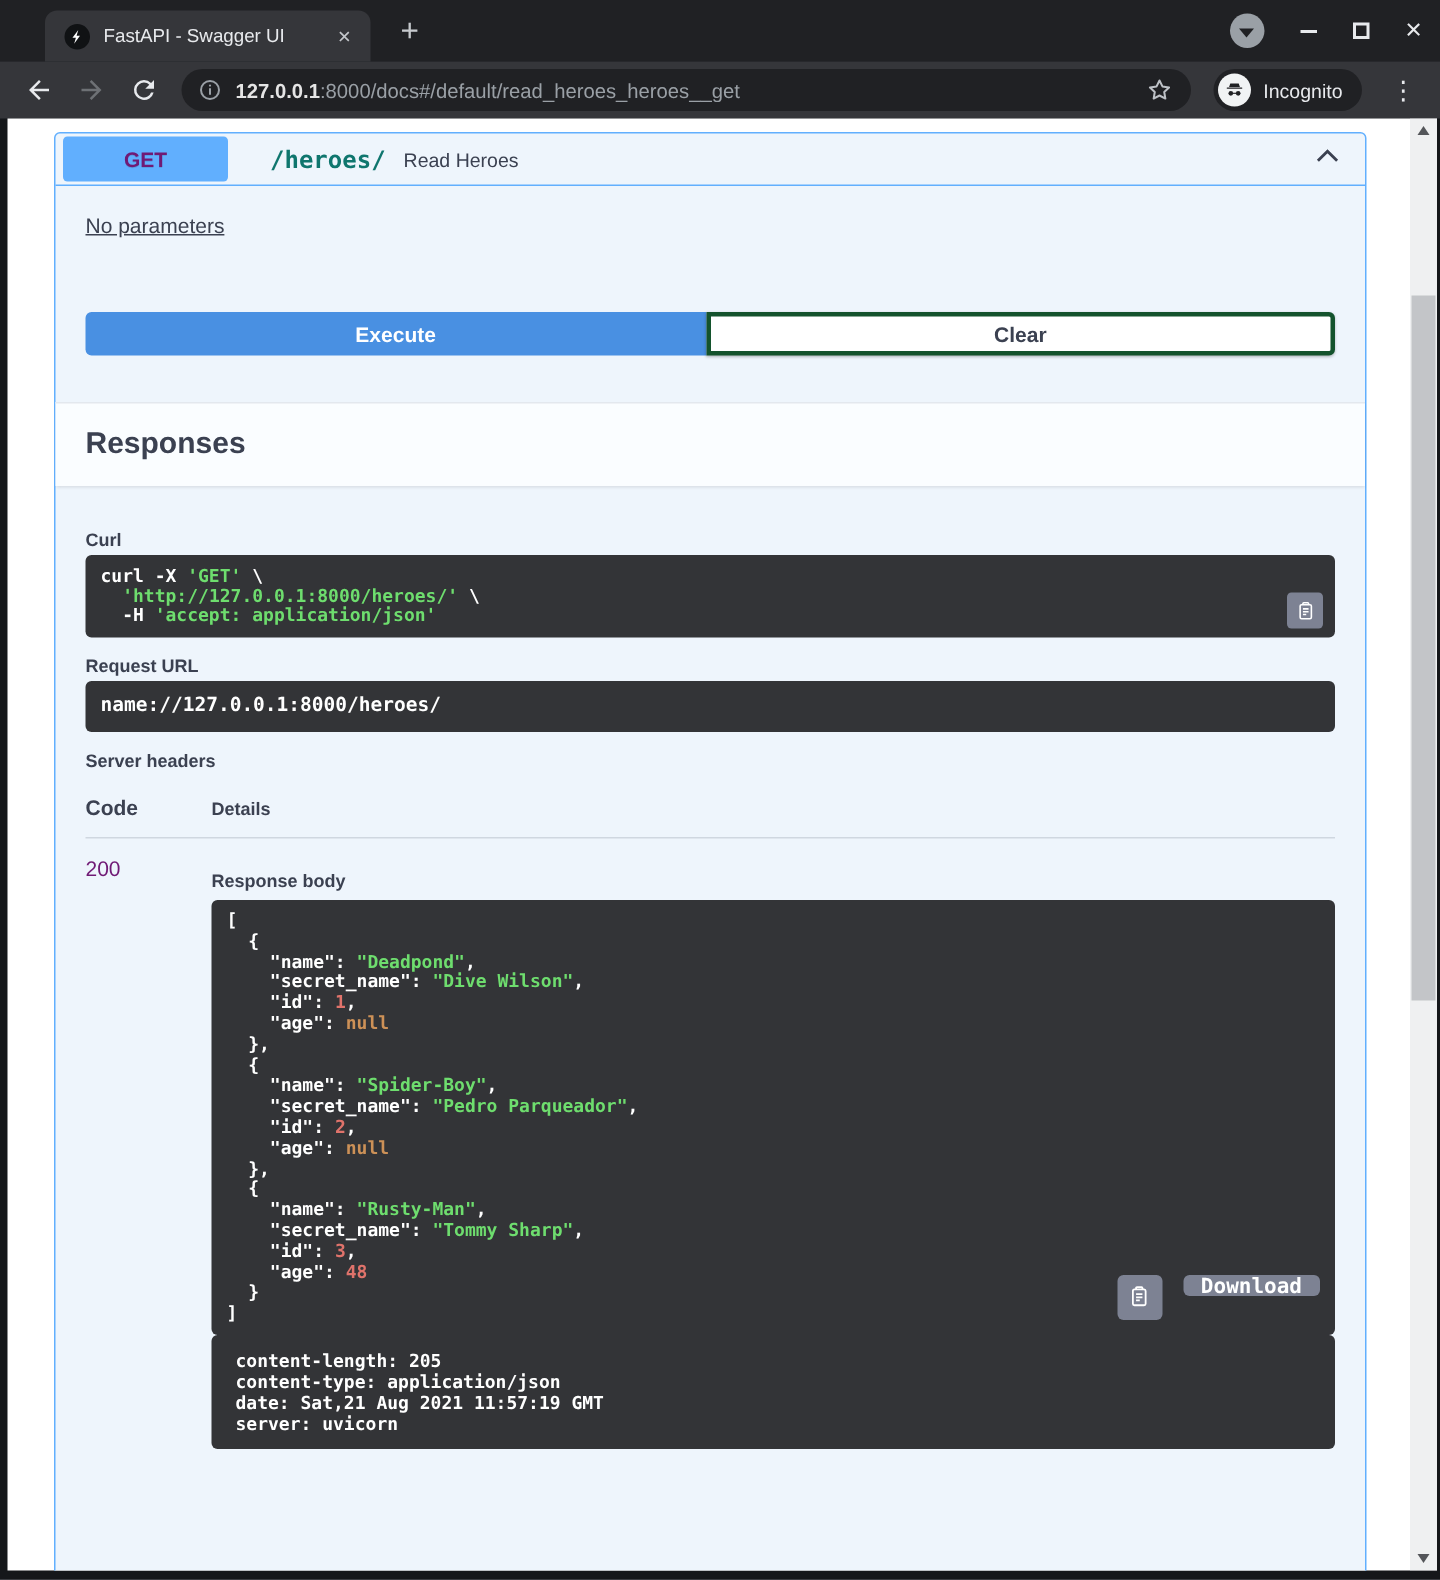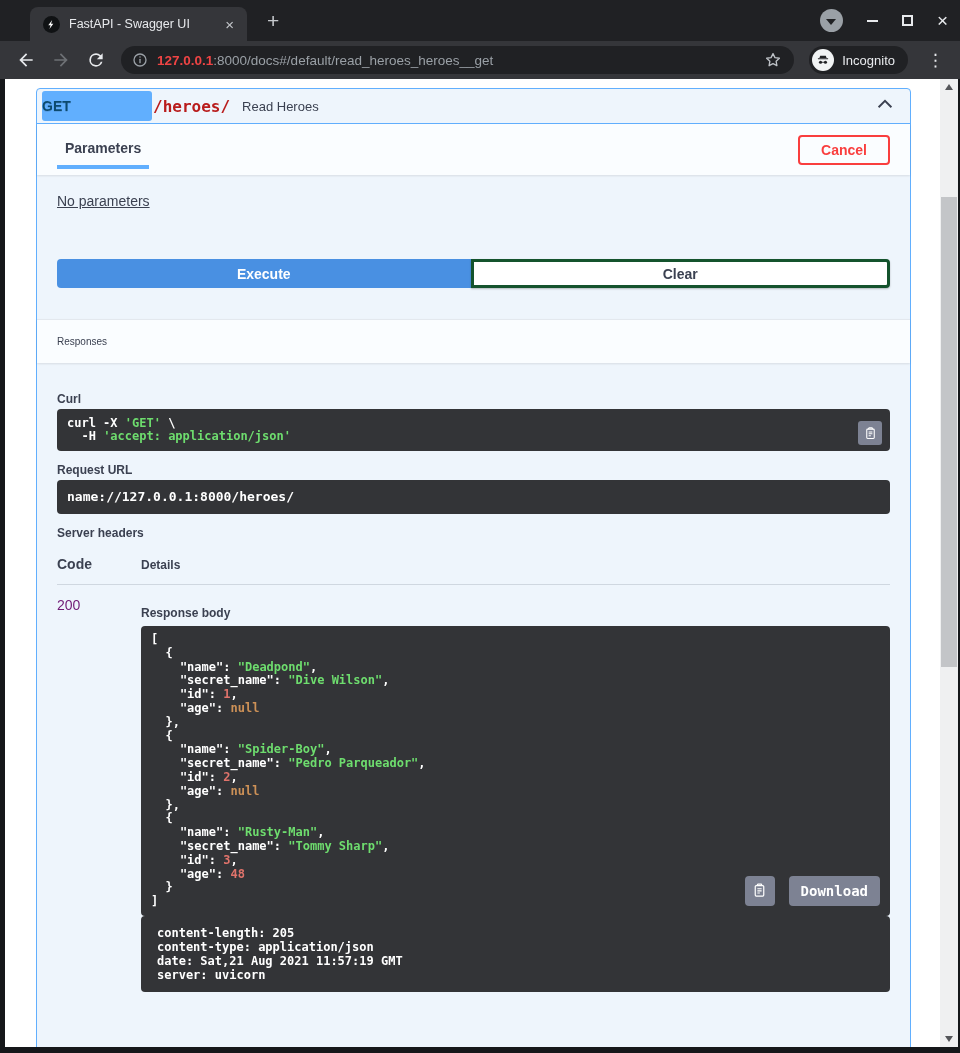--- a/index.html
+++ b/index.html
@@ -27,42 +27,42 @@
   .win-min { width:11px; height:2px; background:#e8eaed; }
   .win-max { width:11px; height:11px; border:2px solid #e8eaed; }
   .win-close { color:#e8eaed; font-size:19px; line-height:19px; }
 
   .toolbar { position:absolute; top:41px; left:0; right:0; height:38px; background:#35363a;
              display:flex; align-items:center; padding:0 12px 0 16px; gap:15px; }
   .nav-icon { width:20px; height:20px; flex:none; }
   .omnibox { flex:1; height:28px; background:#202124; border-radius:14px; display:flex;
              align-items:center; padding:0 12px 0 11px; gap:9px; min-width:0; }
   .url { font-size:13.5px; color:#9aa0a6; white-space:nowrap; overflow:hidden; flex:1; }
-  .url .host { color:#ef4444; font-weight:700; }
+  .url .host { color:#e5e5e5; font-weight:700; }
   .incognito-badge { height:28px; border-radius:14px; background:#202124; display:flex;
                      align-items:center; gap:8px; padding:0 13px 0 3px; flex:none; }
   .incog-circle { width:22px; height:22px; border-radius:50%; background:#f1f3f4; display:flex;
                   align-items:center; justify-content:center; }
   .incognito-label { color:#e8eaed; font-size:13px; }
   .kebab { color:#e8eaed; font-size:17px; padding:0 4px; }
 
   
   .content { position:absolute; top:79px; left:5px; right:2px; bottom:6px; background:#fff;
              overflow:hidden; }
   .page { position:absolute; top:0; left:0; right:18px; bottom:0; overflow:hidden; }
 
   .opblock { margin:9px 29px 0 31px; border:1px solid #61affe; border-radius:4px 4px 0 0;
              background:#eef5fc; min-height:1200px; color:#3b4151; }
   .opblock-summary { display:flex; align-items:center; padding:2px 5px; border-bottom:1px solid #61affe;
                      cursor:pointer; }
-  .method-badge { width:110px; text-align:left; background:#61affe; color:#0c4a6e; font-weight:700;
+  .method-badge { width:110px; text-align:center; background:#61affe; color:#701a75; font-weight:700;
                   font-size:14px; padding:7px 0; border-radius:3px; flex:none;
                   text-shadow:0 1px 0 rgba(0,0,0,.1); }
   .op-path { font-family:"DejaVu Sans Mono", monospace; font-weight:700; font-size:16px;
-             color:#b91c1c; margin-left:1px; }
+             color:#0f766e; margin-left:28px; }
   .op-summary-text { font-size:13px; color:#3b4151; margin-left:12px; flex:1; }
   .chevron-btn { padding:4px 10px; }
 
   .section-header { background:#fafdff; box-shadow:0 1px 2px rgba(0,0,0,.1); display:flex;
                     align-items:center; padding:6px 20px; position:relative; }
   .tab-item { font-size:14px; font-weight:700; color:#3b4151; padding:10px 8px 9px;
               border-bottom:4px solid #61affe; }
   .spacer { flex:1; }
   .cancel-btn { border:2px solid #f93e3e; color:#f93e3e; background:transparent; font-weight:700;
                 font-size:14px; padding:5px 21px; border-radius:4px; font-family:inherit; }
@@ -70,21 +70,21 @@
   .params-body { padding:18px 20px 0;text-decoration:underline; }
   .no-params { font-size:14px; color:#3b4151; }
   .execute-row { display:flex; margin:50px 20px 31px; height:29px; }
   .execute-btn { flex:1; background:#4990e2; color:#fff; border:none; font-weight:700; font-size:14px;
                  border-radius:4px 0 0 4px; font-family:inherit; }
   .clear-btn { flex:1; background:#fff; color:#3b4151; border:3px solid #14532d; font-weight:700;
                font-size:14px; border-radius:0 4px 4px 0; font-family:inherit;
                box-shadow:0 1px 2px rgba(0,0,0,.25); }
 
   .responses-header { padding:16px 20px; border-top:1px solid #e3e8ee; }
-  .responses-title { font-size:10px; font-weight:400; color:#3b4151; }
+  .responses-title { font-size:20px; font-weight:700; color:#3b4151; }
 
   .responses-body { padding:29px 20px 70px; }
   .hint-label { font-size:12px; font-weight:700; color:#3b4151; margin-bottom:3px; }
   .code-block { position:relative; background:#333437; border-radius:4px; color:#fff;
                 font-family:"DejaVu Sans Mono", monospace; font-weight:700; font-size:12px; }
   .code-line { white-space:pre; line-height:13px; }
   .curl-block { padding:8px 40px 8px 10px; margin-bottom:12px; }
   .requrl-block { padding:10px; margin-bottom:12px; font-size:13px; }
   .requrl-block .code-line { line-height:14px; }
   .server-resp-label { margin:0 0 16px; }
@@ -101,21 +101,21 @@
   .rt-details-h { font-size:12px; font-weight:700; color:#3b4151; padding-top:2px; }
   .rt-divider { grid-column:1/-1; height:1px; background:#cfd7e0; margin-top:12px; }
   .rt-code { padding-top:12px; font-size:14px; color:#701a75; }
   .rt-details { padding-top:12px; min-width:0; }
   .resp-body-label { margin-top:9px; }
   .json-block { padding:7px 10px; margin-top:6px; }
   .json-block .code-line { line-height:13.8px; }
   .block-actions { position:absolute; right:10px; bottom:10px; display:flex; gap:14px; }
   .copy-btn { width:30px; height:30px; background:#7d8293; border:none; border-radius:4px;
               display:flex; align-items:center; justify-content:center; }
-  .download-btn { height:30px; background:#7d8293; border:none; border-radius:4px; color:#fff;
+  .download-btn { height:14px; background:#7d8293; border:none; border-radius:4px; color:#fff;
                   font-weight:700; font-size:14px; padding:0 12px; font-family:inherit; }
   .resp-headers-label { margin-top:12px; margin-bottom:5px; }
   .headers-block { padding:10px 16px; }
   .headers-block .code-line { line-height:14px; }
 
   
   .scrollbar { position:absolute; top:0; right:0; bottom:0; width:18px; background:#eff0f1; }
   .sb-up, .sb-down { position:absolute; left:0; width:18px; height:16px; display:flex;
                      align-items:center; justify-content:center; }
   .sb-up { top:0; } .sb-down { bottom:0; }
@@ -195,44 +195,40 @@
           <span class="method-badge">GET</span>
           <span class="op-path">/heroes/</span>
           <span class="op-summary-text">Read Heroes</span>
           <span class="chevron-btn">
             <svg width="20" height="16" viewBox="0 0 24 20" fill="none" stroke="#3b4151" stroke-width="2.4">
                 <path d="M4 14l8-8 8 8"></path>
               </svg>
           </span>
         </div>
 
-        <div class="section-header">
-          <span class="tab-item">Parameters</span>
-          <span class="spacer"></span>
-          <button class="cancel-btn">Cancel</button>
-        </div>
 
         <div class="params-body">
           <div class="no-params">No parameters</div>
         </div>
 
         <div class="execute-row">
           <button class="execute-btn">Execute</button>
           <button class="clear-btn">Clear</button>
         </div>
 
         <div class="section-header responses-header">
           <span class="responses-title">Responses</span>
         </div>
 
         <div class="responses-body">
 
           <div class="hint-label">Curl</div>
           <div class="code-block curl-block">
             <div class="code-line"><span class="tok-p">curl -X </span><span class="tok-s">'GET'</span><span class="tok-p"> \</span></div>
+              <div class="code-line"><span class="tok-p">  </span><span class="tok-s">'http://127.0.0.1:8000/heroes/'</span><span class="tok-p"> \</span></div>
               <div class="code-line"><span class="tok-p">  -H </span><span class="tok-s">'accept: application/json'</span></div>
               <button class="mini-copy" style="position:absolute;">
               <svg width="15" height="15" viewBox="0 0 24 24" fill="none" stroke="#fff" stroke-width="1.7">
                   <rect x="6" y="5" width="12" height="15" rx="1.5"></rect>
                   <path d="M9 5V3.8c0-.4.4-.8.8-.8h4.4c.4 0 .8.4.8.8V5"></path>
                   <path d="M9 9.5h6M9 12.5h6M9 15.5h3.5"></path>
                 </svg>
             </button>
           </div>
 

